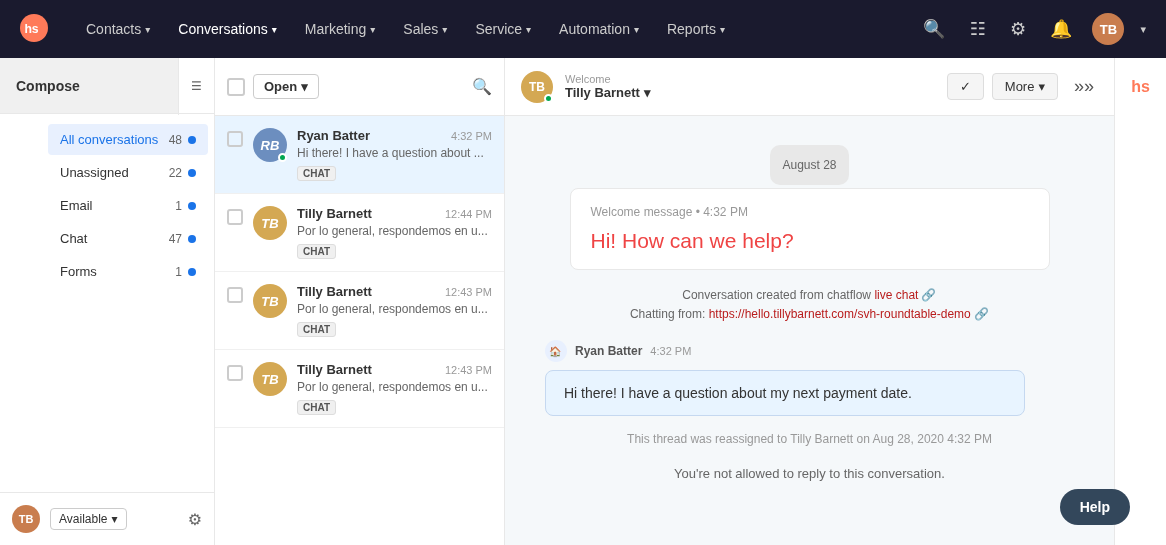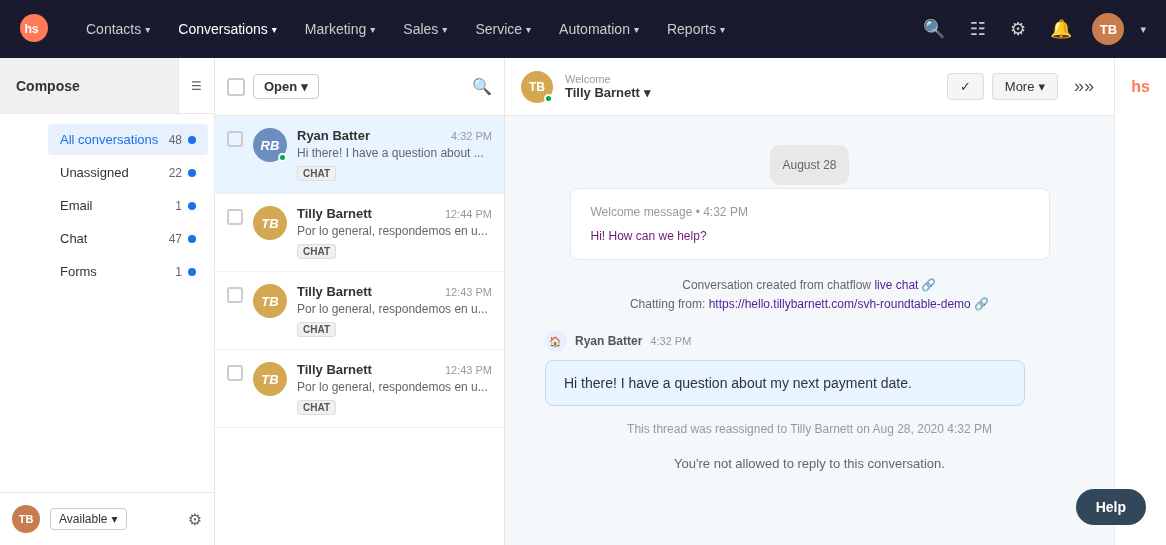--- a/index.html
+++ b/index.html
@@ -95,45 +95,45 @@
     .expand-btn { background: none; border: none; cursor: pointer; color: #555; font-size: 18px; padding: 4px; }
 
     .chat-body { flex: 1; overflow-y: auto; padding: 24px 40px; }
 
     .date-divider { text-align: center; margin: 16px 0; }
     .date-divider span { background: #e8e8e8; color: #666; font-size: 12px; padding: 13px 12px; border-radius: 10px; }
 
     .message-bubble-wrap { margin-bottom: 16px; }
     .welcome-bubble { background: #fff; border: 1px solid #e8e8e8; border-radius: 8px; padding: 16px 20px; max-width: 480px; margin: 0 auto; }
     .welcome-header { font-size: 12px; color: #999; margin-bottom: 10px; }
-    .welcome-text { font-size: 12px; color: #701a75; font-weight: 500; }
+    .welcome-text { font-size: 21px; color: #ef4444; font-weight: 500; }
 
     .conv-created-info { text-align: center; font-size: 12px; color: #666; margin: 12px 0; line-height: 1.6; }
-    .conv-created-info a { color: #4c1d95; text-decoration: none; }
+    .conv-created-info a { color: #b91c1c; text-decoration: none; }
 
     .user-message-wrap { margin: 16px 0; }
     .user-message-header { display: flex; align-items: center; gap: 8px; margin-bottom: 8px; }
     .user-msg-icon { width: 22px; height: 22px; border-radius: 50%; background: #e8f0fe; display: flex; align-items: center; justify-content: center; font-size: 10px; color: #1a73e8; }
     .user-msg-name { font-size: 12px; font-weight: 600; color: #555; }
     .user-msg-time { font-size: 11px; color: #999; }
     .user-message-bubble { background: #e8f4ff; border: 1px solid #c5d8f0; border-radius: 8px; padding: 14px 18px; max-width: 480px; font-size: 14px; color: #333; }
 
     .reassigned-notice { text-align: center; font-size: 12px; color: #999; margin: 12px 0; }
 
     .not-allowed-notice { text-align: center; font-size: 13px; color: #666; margin: 20px 0; }
 
     
     .right-panel {
       width: 52px; background: #fff; border-left: 1px solid #e8e8e8; display: flex; flex-direction: column; align-items: center; padding: 12px 0; gap: 16px; flex-shrink: 0;
     }
     .right-panel-btn { background: none; border: none; cursor: pointer; color: #555; font-size: 18px; padding: 6px; border-radius: 4px; }
 
     
     .help-btn {
-      position: fixed; bottom: 20px; right: 20px; background: #33475b; color: #fff; border: none; border-radius: 24px; padding: 10px 20px; font-size: 14px; font-weight: 600; cursor: pointer;
+      position: fixed; bottom: 20px; right: 36px; background: #33475b; color: #fff; border: none; border-radius: 24px; padding: 10px 20px; font-size: 14px; font-weight: 600; cursor: pointer;
     }
   </style>
 </head>
 <body>
 
 <nav class="top-nav">
   <div class="nav-logo">
     <svg viewBox="0 0 32 32" fill="none" xmlns="http://www.w3.org/2000/svg">
       <circle cx="16" cy="16" r="16" fill="#ff7a59"></circle>
       <text x="5" y="22" font-size="14" fill="#fff" font-weight="bold">hs</text>

